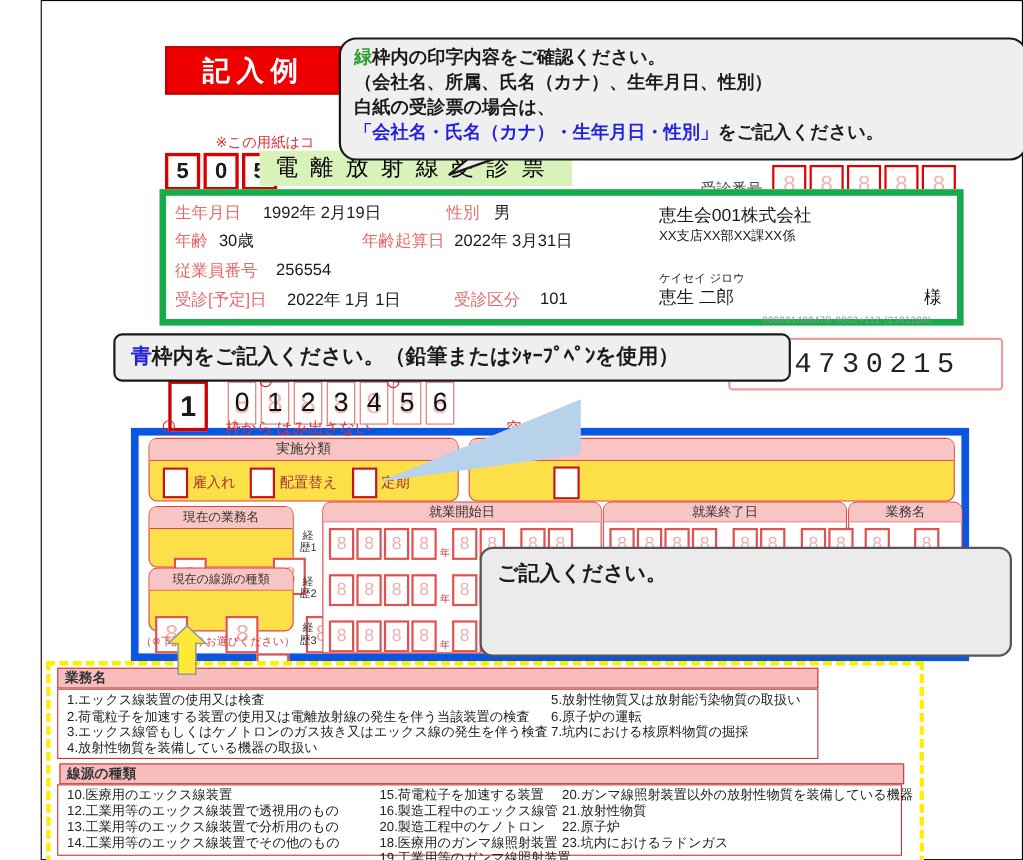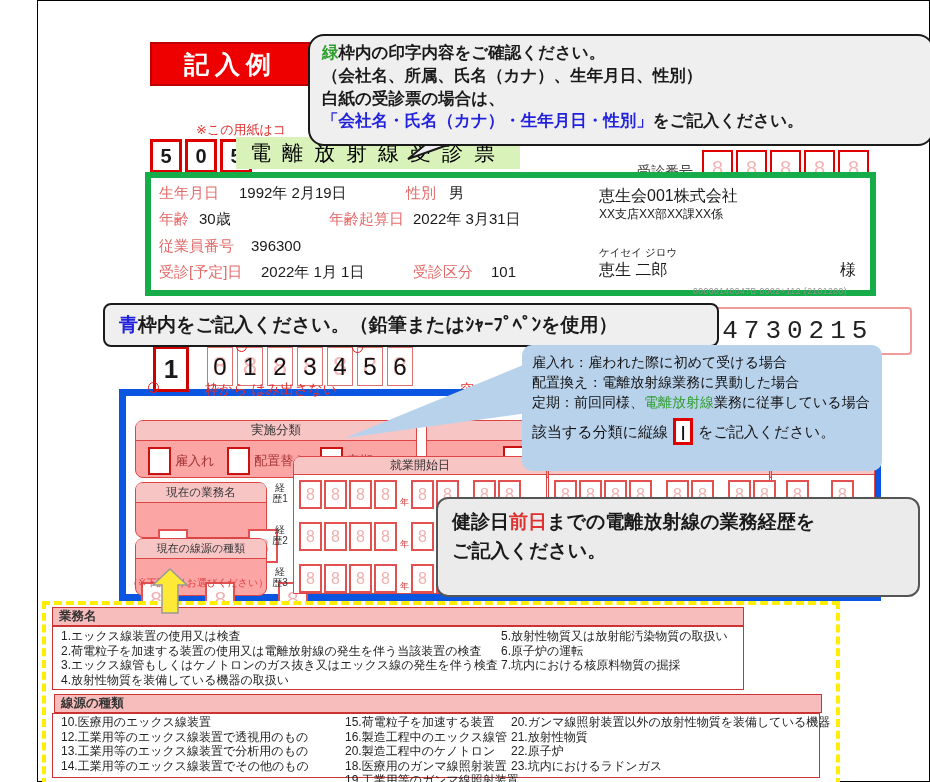--- a/index.html
+++ b/index.html
@@ -61,21 +61,21 @@
 
   
   .callout-blue{left:522px;top:345px;width:346px;height:112px;background:#b9d2ec;border-radius:10px;
                 padding:8px 4px 6px 10px;font-size:14px;line-height:1.42;color:#111;z-index:8;white-space:nowrap;}
   .markbox{display:inline-block;border:3px solid #e00000;background:#fff;width:14px;text-align:center;
            font-weight:bold;margin:0 5px;}
   .tail{z-index:7;}
 
   
   .blueform{left:119px;top:389px;width:748px;height:198px;border:7px solid #0a56e0;background:#fff;z-index:2;}
-  .sec{position:absolute;border:1.5px solid #dd4444;border-radius:8px;background:#fca5a5;margin-top:22px;}
+  .sec{position:absolute;border:1.5px solid #dd4444;border-radius:8px;background:#fde047;}
   .sec .hd{height:19px;background:#f8c5c5;border-bottom:1.5px solid #dd4444;border-radius:6px 6px 0 0;
            display:flex;align-items:center;justify-content:center;font-size:12.5px;color:#333;}
   .chkrow{display:flex;align-items:center;padding:6px 0 0 12px;gap:13px;}
   .chk{display:flex;align-items:center;gap:4px;}
   .chk .box{width:19px;height:24px;border:2px solid #cc1111;background:#fff;}
   .chk .lbl{font-size:13px;color:#a33535;}
   .cell{position:relative;display:inline-flex;width:19px;height:25px;border:2px solid #e25050;background:#fff;
         align-items:center;justify-content:center;margin-right:2px;}
   .cell .ghost{font-size:16px;color:#f0b0b0;}
   .bigcell{width:26px;height:30px;}
@@ -145,21 +145,21 @@
   <div class="abs greenbox">
     <span class="abs glabel" style="left:8px;top:6px;">生年月日</span>
     <span class="abs gval" style="left:88px;top:6px;">1992年 2月19日</span>
     <span class="abs glabel" style="left:255px;top:6px;">性別</span>
     <span class="abs gval" style="left:298px;top:6px;">男</span>
     <span class="abs glabel" style="left:8px;top:32px;">年齢</span>
     <span class="abs gval" style="left:48px;top:32px;text-align:right;">30歳</span>
     <span class="abs glabel" style="left:178px;top:32px;">年齢起算日</span>
     <span class="abs gval" style="left:262px;top:32px;">2022年 3月31日</span>
     <span class="abs glabel" style="left:8px;top:59px;">従業員番号</span>
-    <span class="abs gval" style="left:100px;top:59px;">396300</span>
+    <span class="abs gval" style="left:100px;top:59px;">256554</span>
     <span class="abs glabel" style="left:8px;top:85px;">受診[予定]日</span>
     <span class="abs gval" style="left:110px;top:85px;">2022年 1月 1日</span>
     <span class="abs glabel" style="left:262px;top:85px;">受診区分</span>
     <span class="abs gval" style="left:340px;top:85px;">101</span>
     <span class="abs gval" style="left:448px;top:8px;font-size:16px;">恵生会001株式会社</span>
     <span class="abs gval" style="left:448px;top:28px;font-size:12px;">XX支店XX部XX課XX係</span>
     <span class="abs gval" style="left:448px;top:68px;font-size:10.5px;">ケイセイ ジロウ</span>
     <span class="abs gval" style="left:448px;top:82px;font-size:16px;">恵生 二郎</span>
     <span class="abs gval" style="right:14px;top:82px;font-size:16px;">様</span>
   </div>
@@ -206,26 +206,20 @@
   <span class="abs redmark" style="left:243px;top:331px;">↓</span>
   <span class="abs redmark" style="left:327px;top:331px;">↓</span>
   <div class="abs redcircle" style="left:236px;top:341px;"></div>
   <div class="abs redcircle" style="left:352px;top:342px;"></div>
   <span class="abs snote" style="left:205px;top:381px;">枠から はみ出さない</span>
   <span class="abs snote" style="left:460px;top:381px;">突き出す</span>
 
   <svg class="abs tail" style="left:340px;top:358px;" width="190" height="85">
     <polygon points="188,5 188,55 5,80" fill="#b9d2ec"></polygon>
   </svg>
-  <div class="abs callout-blue">
-    <div>雇入れ：雇われた際に初めて受ける場合</div>
-    <div>配置換え：電離放射線業務に異動した場合</div>
-    <div><span>定期：前回同様、</span><span class="green-ch">電離放射線</span><span>業務に従事している場合</span></div>
-    <div style="margin-top:5px;font-size:15px;"><span>該当する分類に縦線</span><span class="markbox">|</span><span>をご記入ください。</span></div>
-  </div>
 
   <div class="abs blueform">
 
     <div class="sec" style="left:9px;top:2px;width:280px;height:56px;">
       <div class="hd">実施分類</div>
       <div class="chkrow">
         <span class="chk">
             <span class="box"></span>
             <span class="lbl">雇入れ</span>
           </span>
@@ -480,21 +474,20 @@
         <span class="cell">
           <span class="ghost">8</span>
         </span>
         <span class="cell">
           <span class="ghost">8</span>
         </span>
       </div>
   </div>
 
   <div class="abs callout-gray">
-    <div><span>健診日</span><span class="red-ch">前日</span><span>までの電離放射線の業務経歴を</span></div>
     <div>ご記入ください。</div>
   </div>
 
   <svg class="abs arrow-up" style="left:152px;top:568px;" width="36" height="46">
     <polygon points="18,1 35,17 26,17 26,45 10,45 10,17 1,17" fill="#ffe937" stroke="#999" stroke-width="1.5"></polygon>
   </svg>
 
   <div class="abs yellowbox">
     <div class="listhd" style="left:6px;top:2px;width:684px;">業務名</div>
     <div class="listbody" style="left:6px;top:21px;width:690px;height:62px;">

